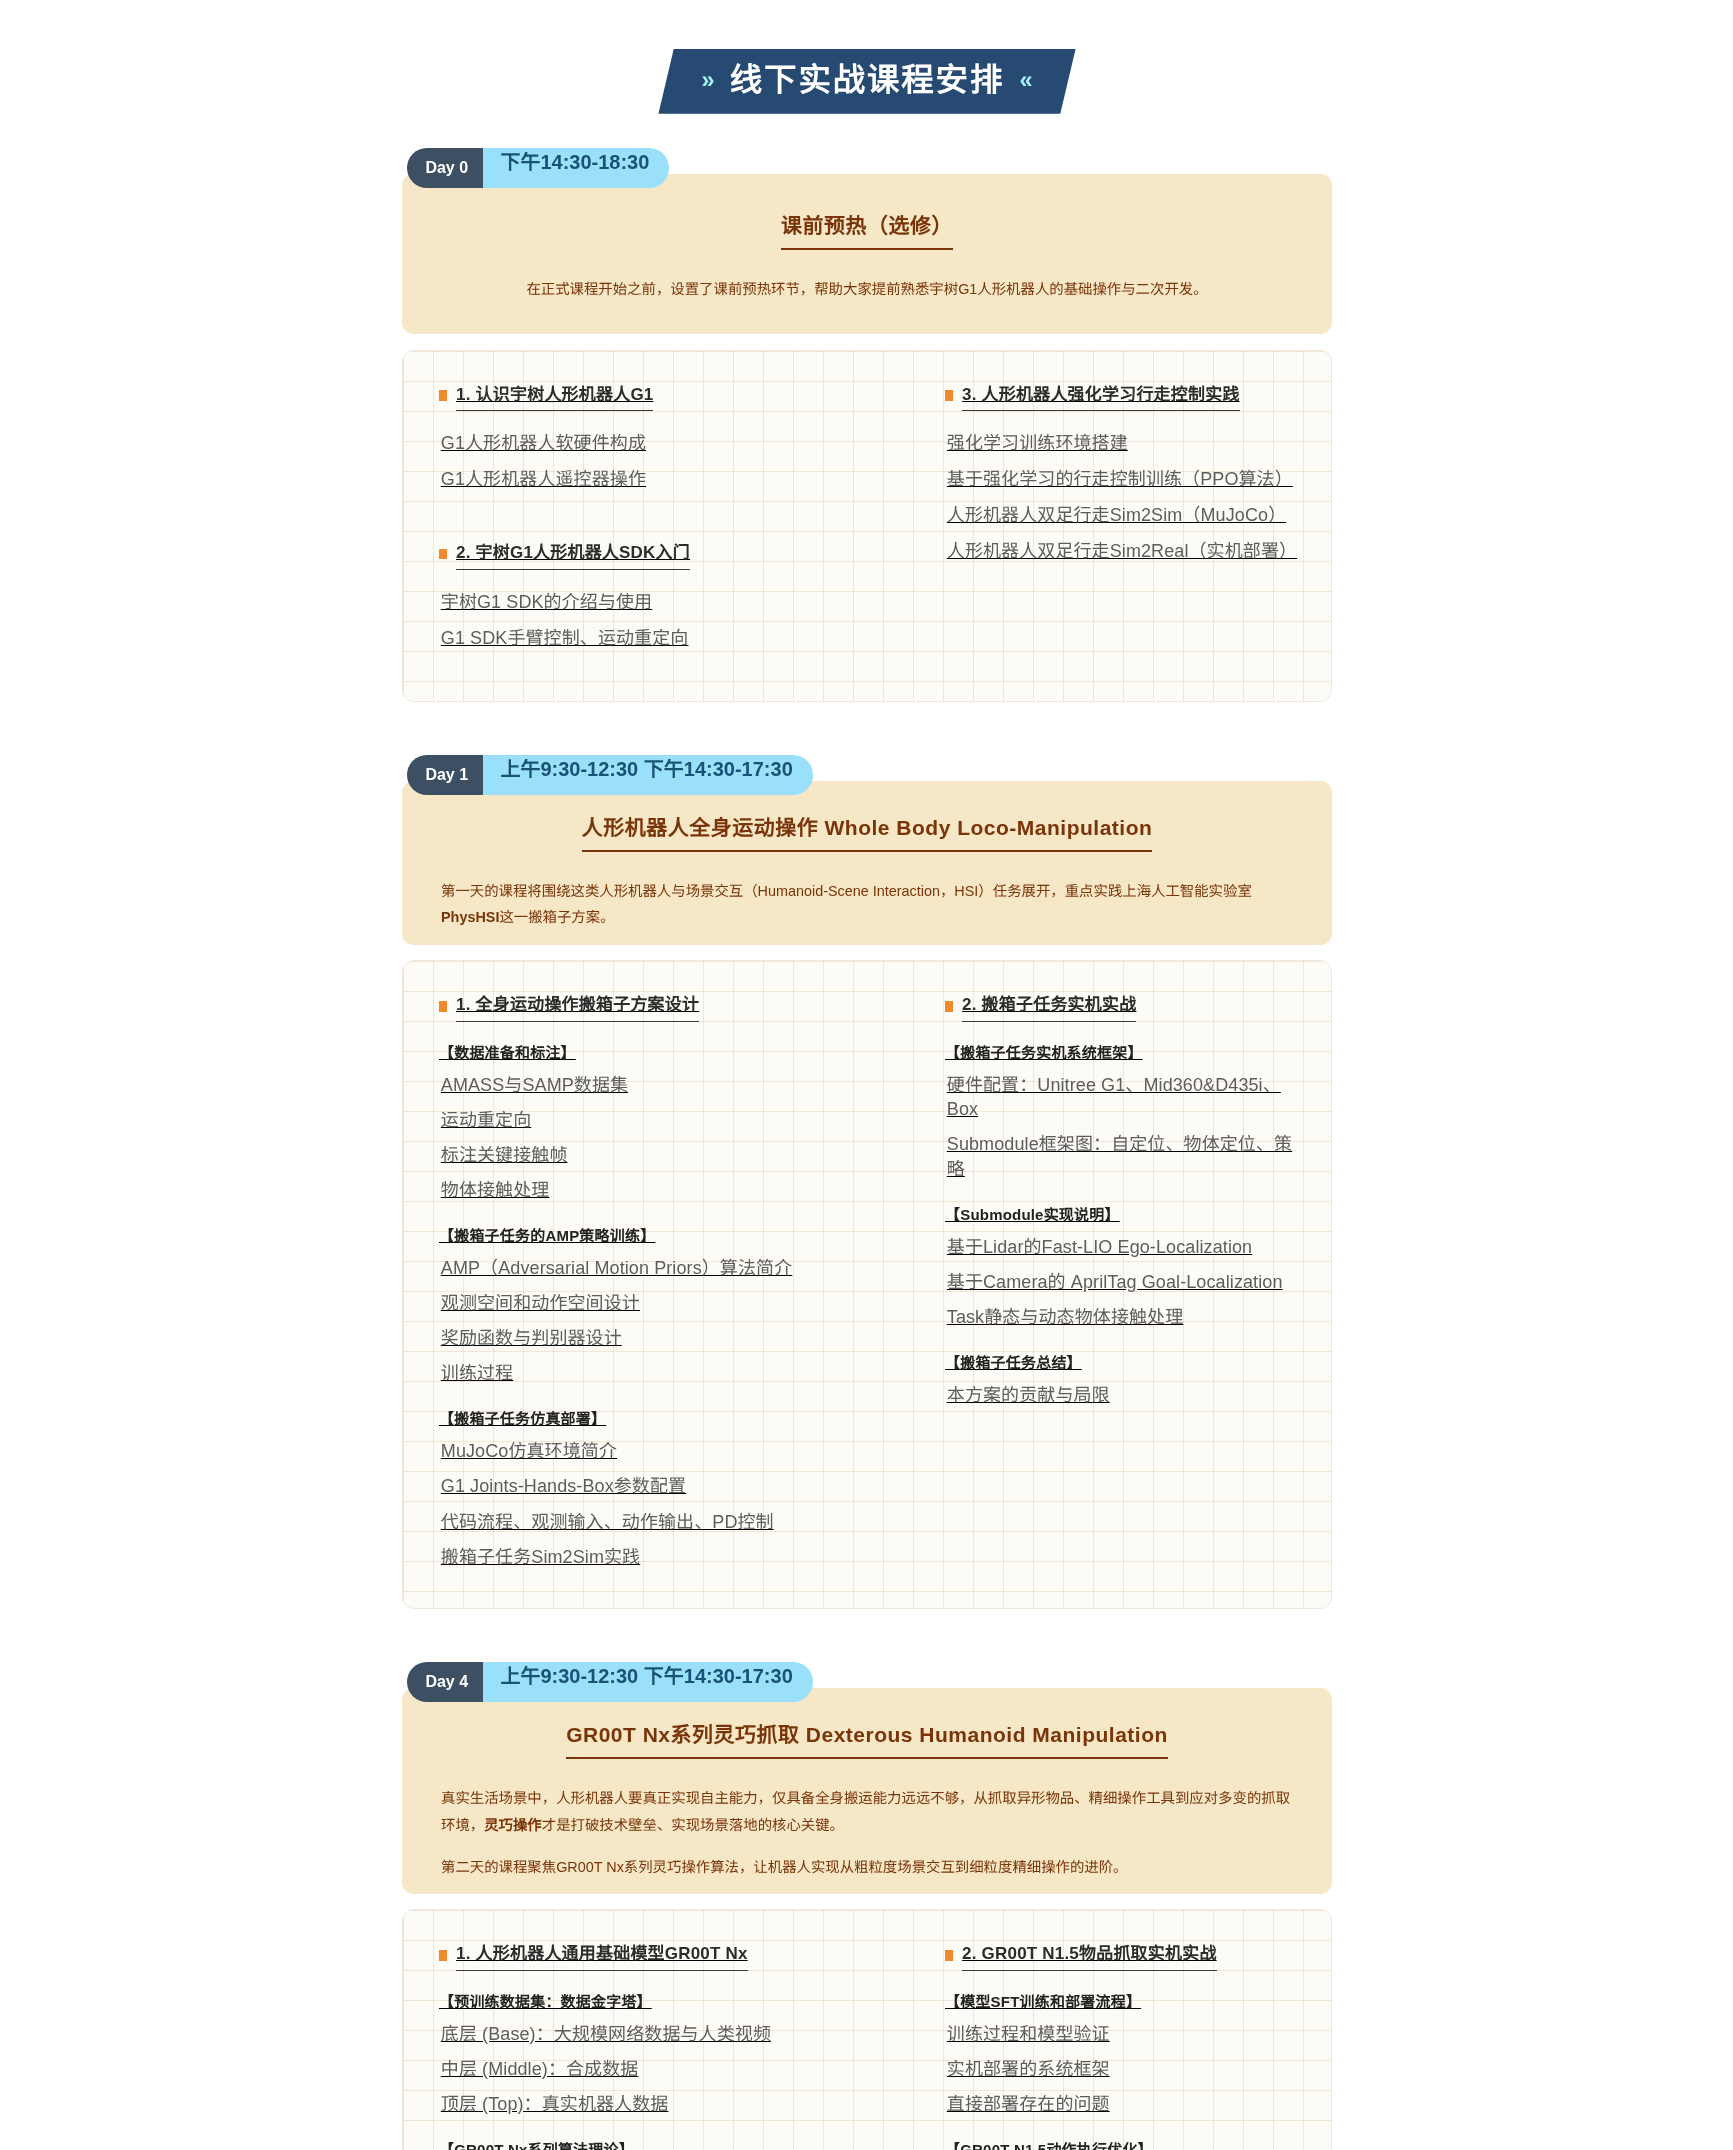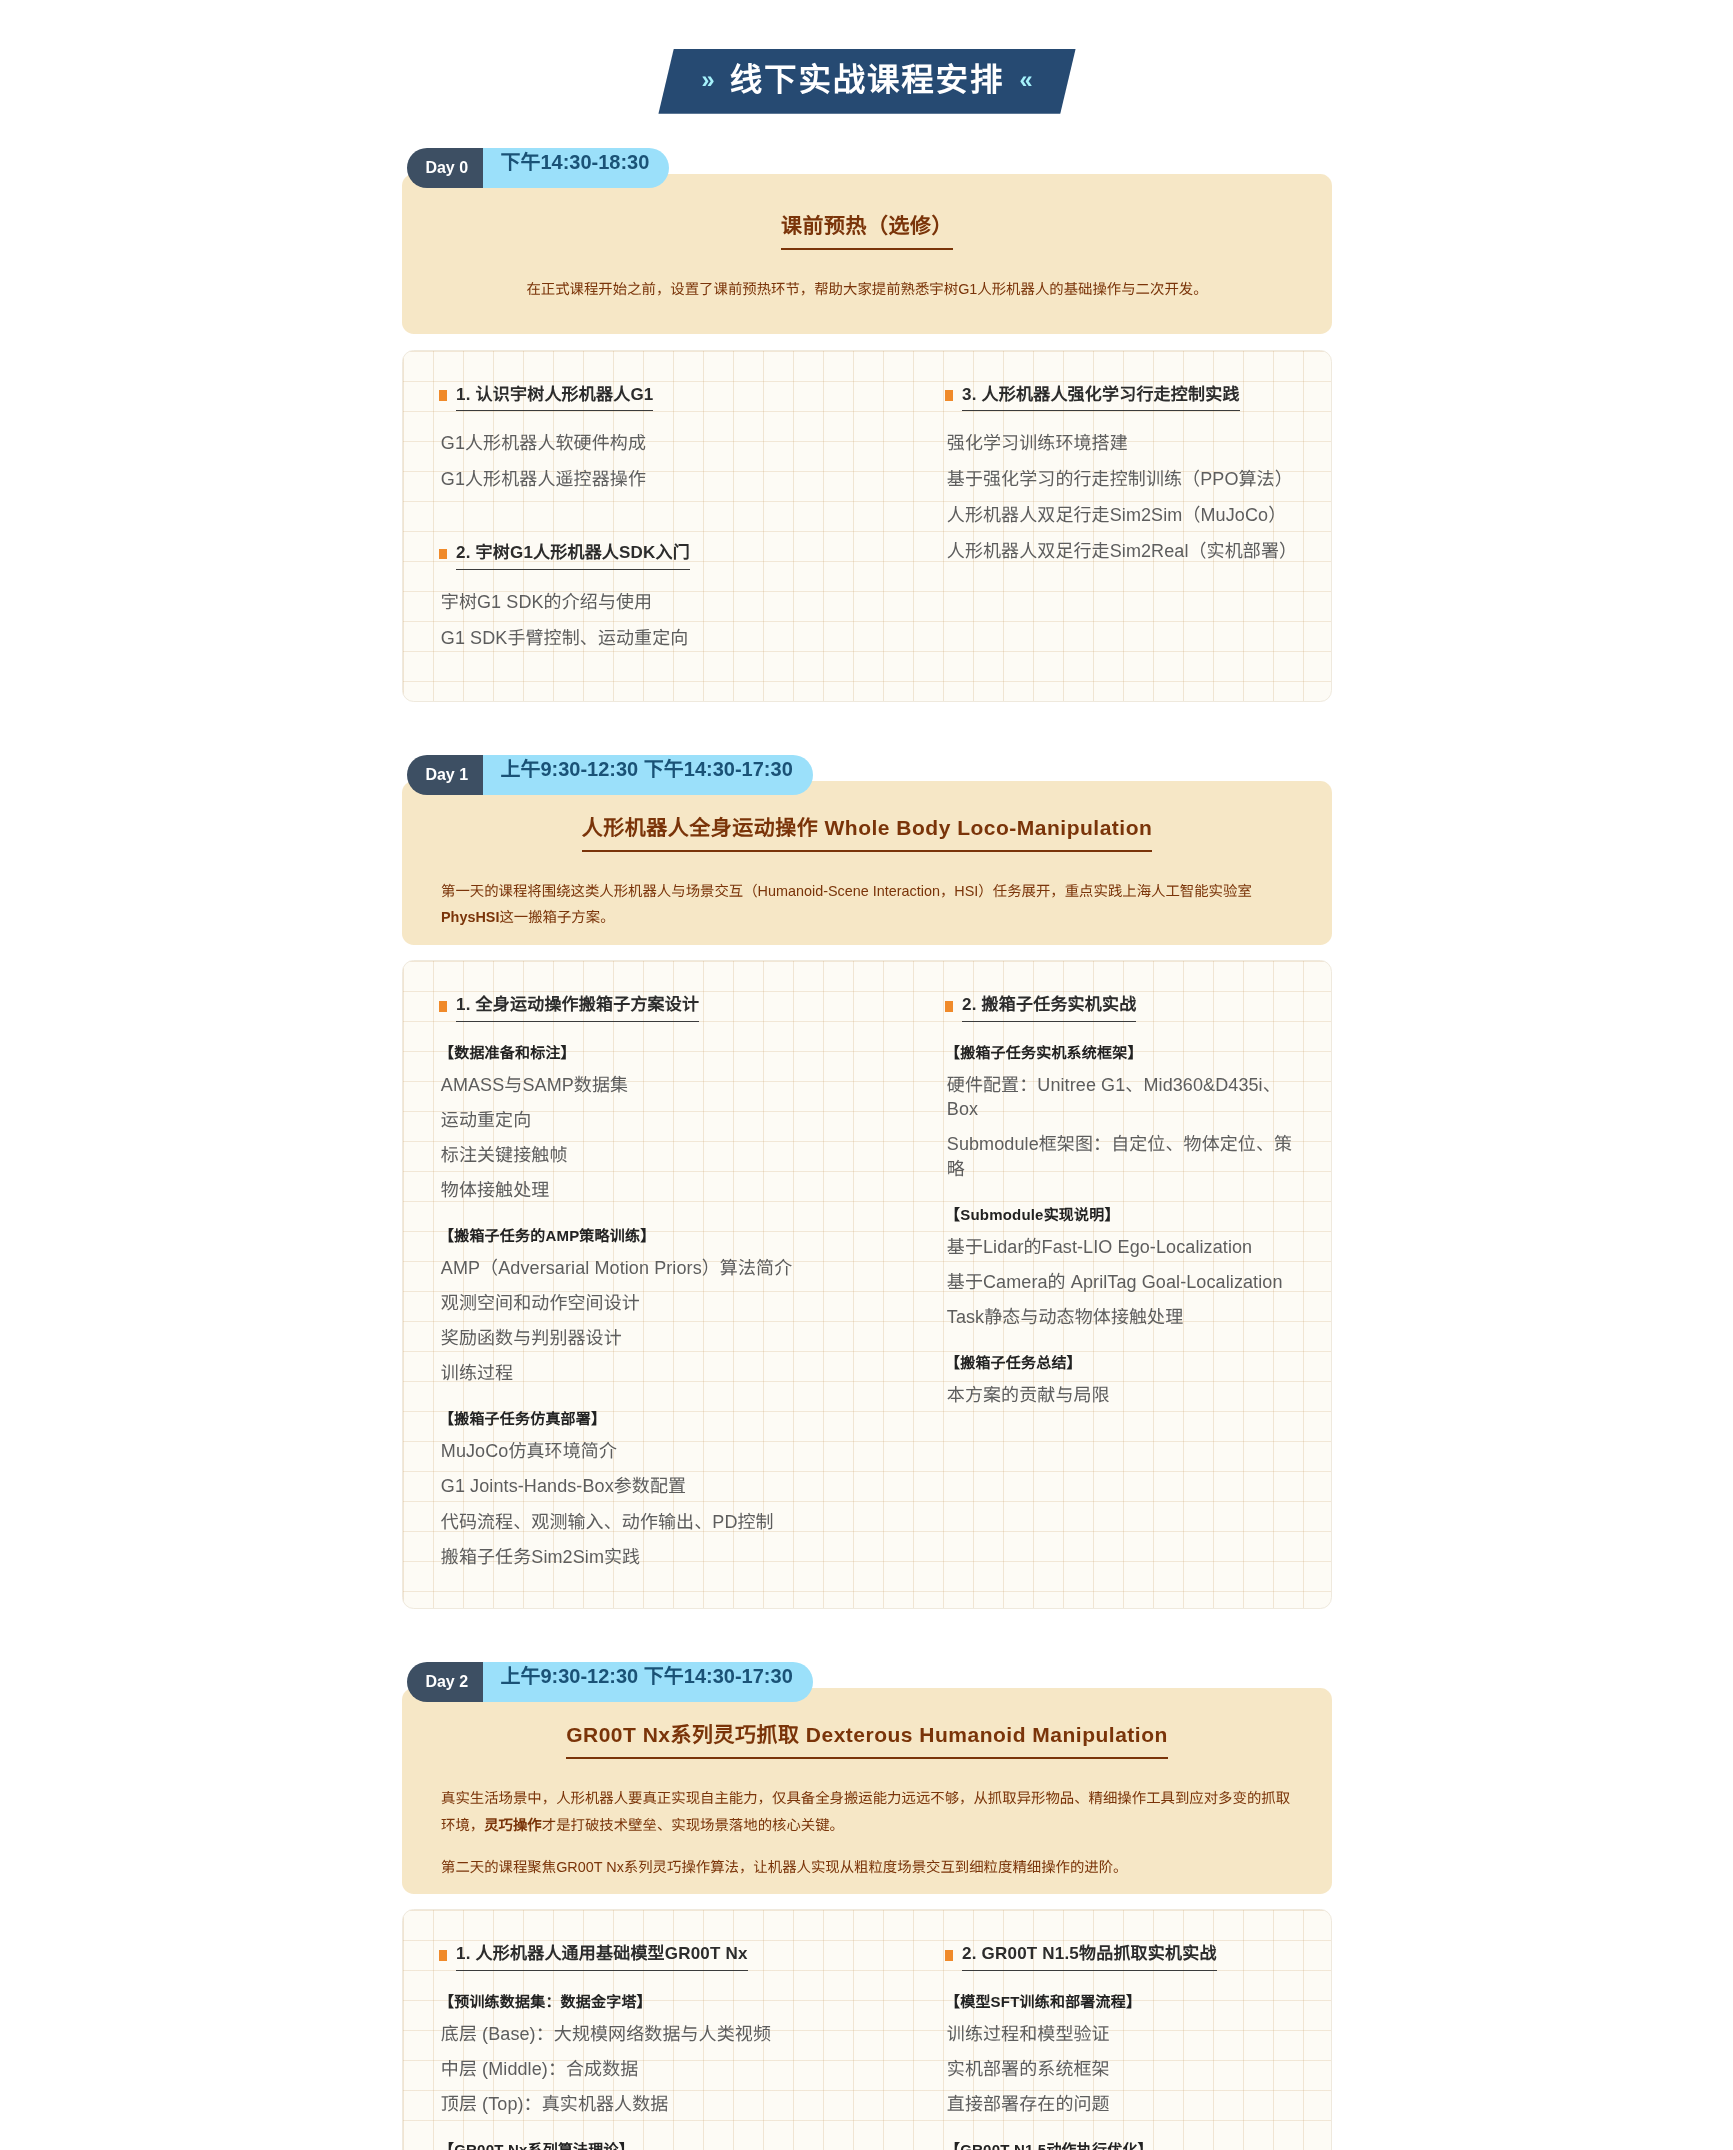--- a/index.html
+++ b/index.html
@@ -144,20 +144,21 @@
 
   
   .course-card {
     position: relative;
     margin-top: 15.3px;
     background: #fdfbf5;
     border: 0.9px solid #efe9dd;
     border-radius: 11.7px;
     padding: 33px 36px 39px 36px;
     overflow: hidden;
+    text-decoration: underline;
   }
   .grid-bg {
     position: absolute;
     inset: 0;
     pointer-events: none;
     background-image:
       repeating-linear-gradient(to right,
         rgba(196,150,90,0.22) 0 0.9px, rgba(0,0,0,0) 0.9px 5.4px,
         rgba(0,0,0,0) 5.4px 30px),
       repeating-linear-gradient(to bottom,
@@ -341,21 +342,21 @@
               <div class="block">
                 <div class="block-title">【搬箱子任务总结】</div>
                 <div class="block-item">本方案的贡献与局限</div>
               </div>
             </div>
           </div>
         </div>
       </div>
       <div class="day-section">
         <div class="day-head">
-          <div class="day-chip">Day 2</div>
+          <div class="day-chip">Day 4</div>
           <div class="day-time">上午9:30-12:30 下午14:30-17:30</div>
         </div>
         <div class="intro-panel">
           <div class="intro-title-row"><div class="intro-title">GR00T Nx系列灵巧抓取 Dexterous Humanoid Manipulation</div></div>
           <div class="intro-body">
             <p class="intro-para">真实生活场景中，人形机器人要真正实现自主能力，仅具备全身搬运能力远远不够，从抓取异形物品、精细操作工具到应对多变的抓取环境，<b>灵巧操作</b>才是打破技术壁垒、实现场景落地的核心关键。</p>
             <p class="intro-para">第二天的课程聚焦GR00T Nx系列灵巧操作算法，让机器人实现从粗粒度场景交互到细粒度精细操作的进阶。</p>
           </div>
         </div>
         <div class="course-card">

